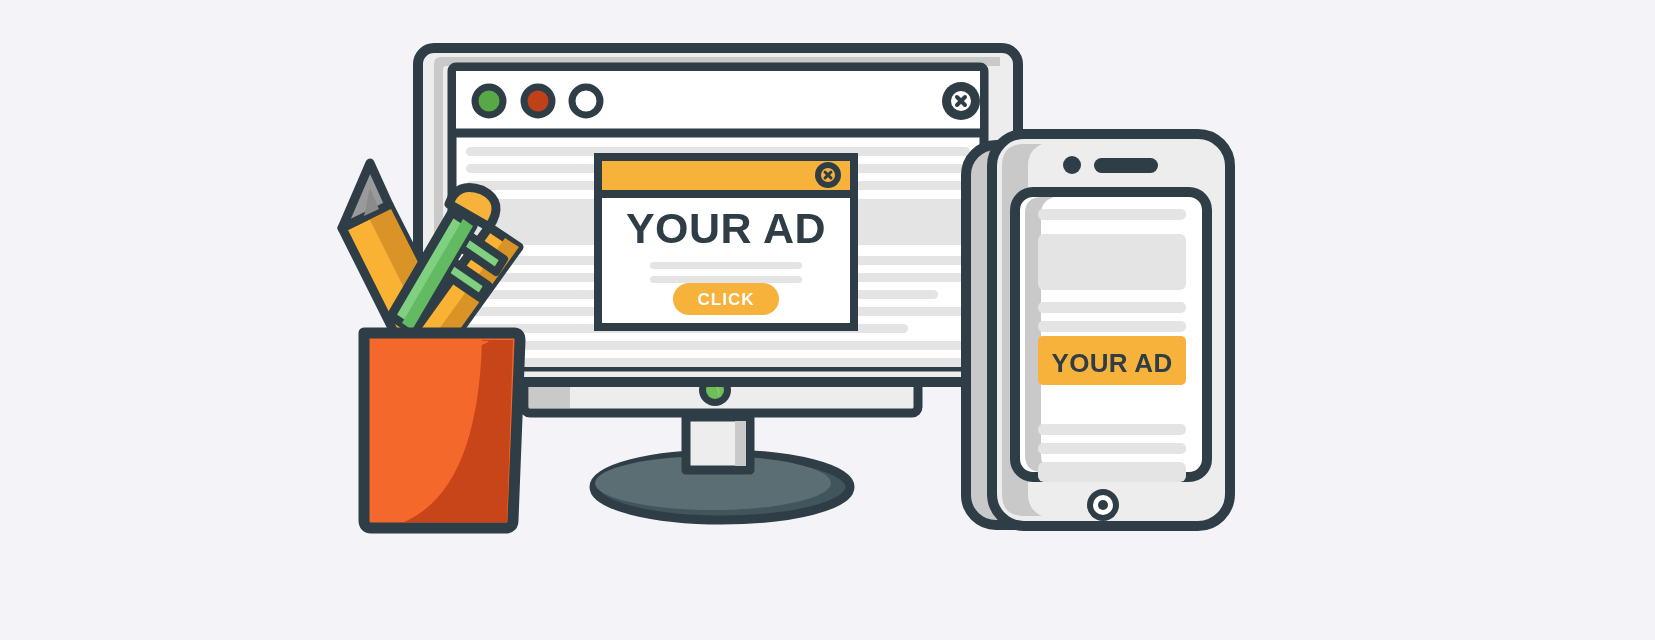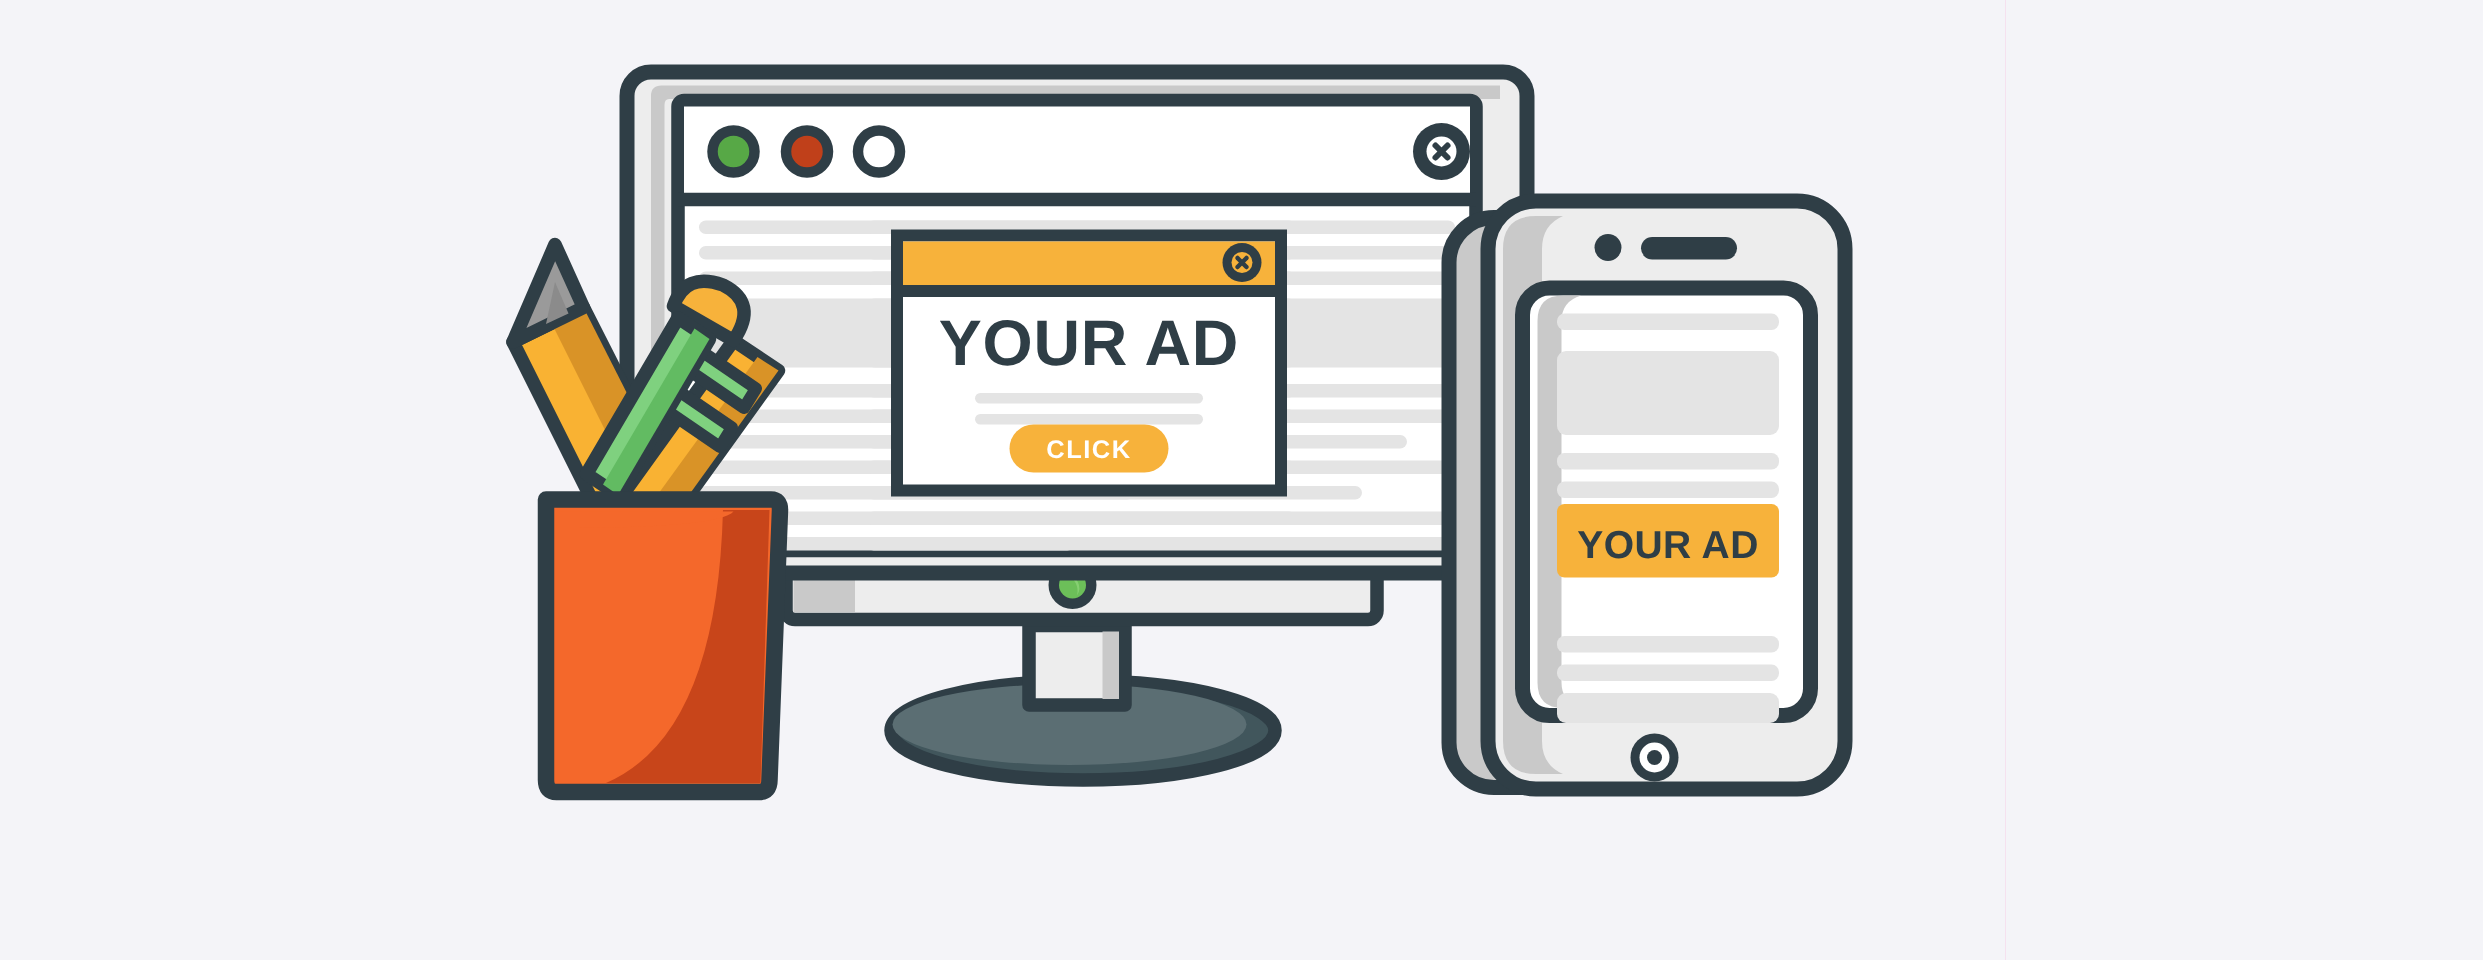--- a/index.html
+++ b/index.html
@@ -4,21 +4,21 @@
 <title>Ad Display Illustration</title>
 <style>
   html, body {
     margin: 0;
     padding: 0;
     background: #f4f4f8;
     font-family: "Liberation Sans", sans-serif;
   }
   #stage {
     position: relative;
-    width: 1337px;
+    width: 1655px;
     height: 640px;
     background: #f9a8d4;
     overflow: hidden;
   }
   #stage svg {
     display: block;
     width: 1655px;
     height: 640px;
   }
   .ad-headline {

